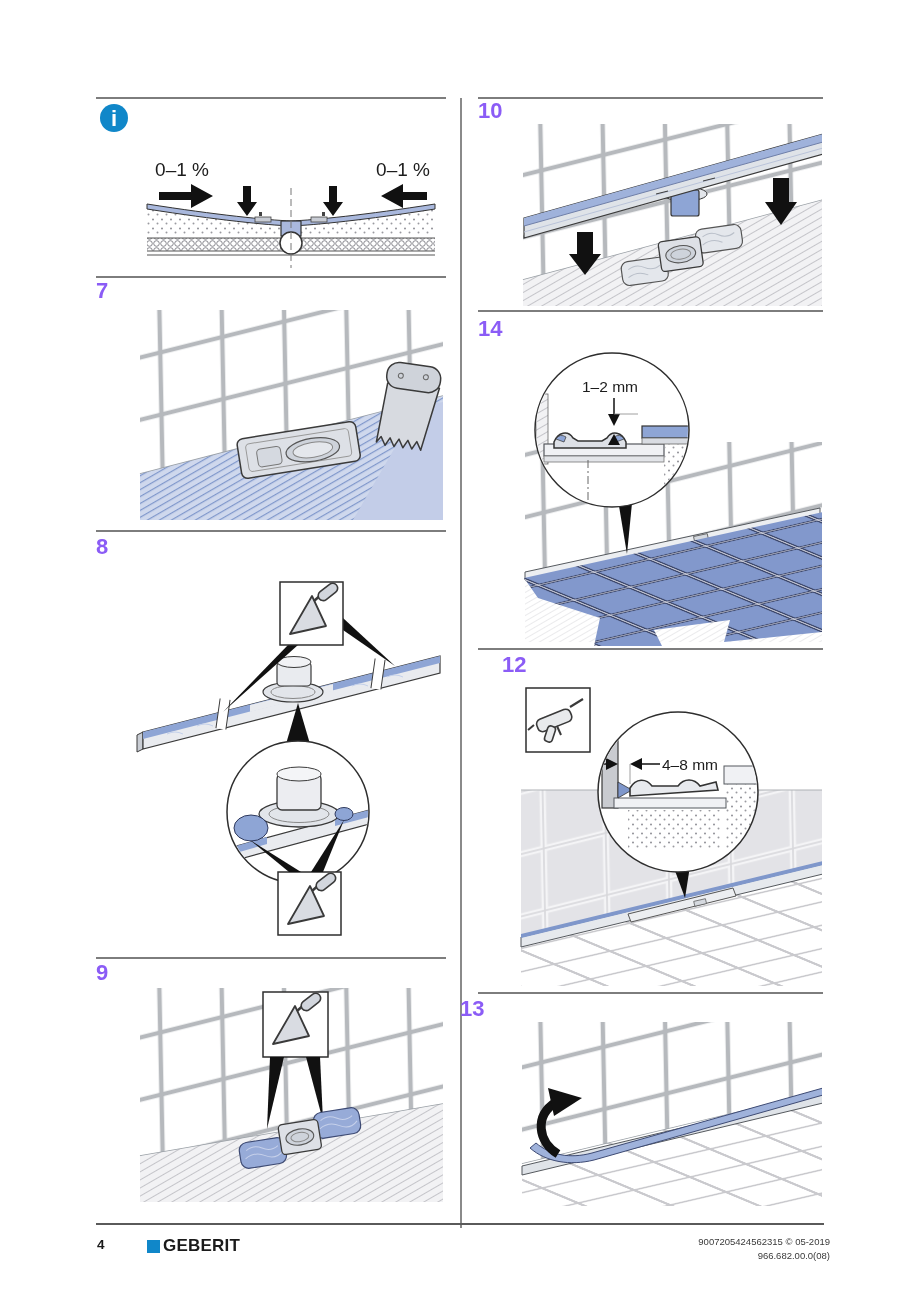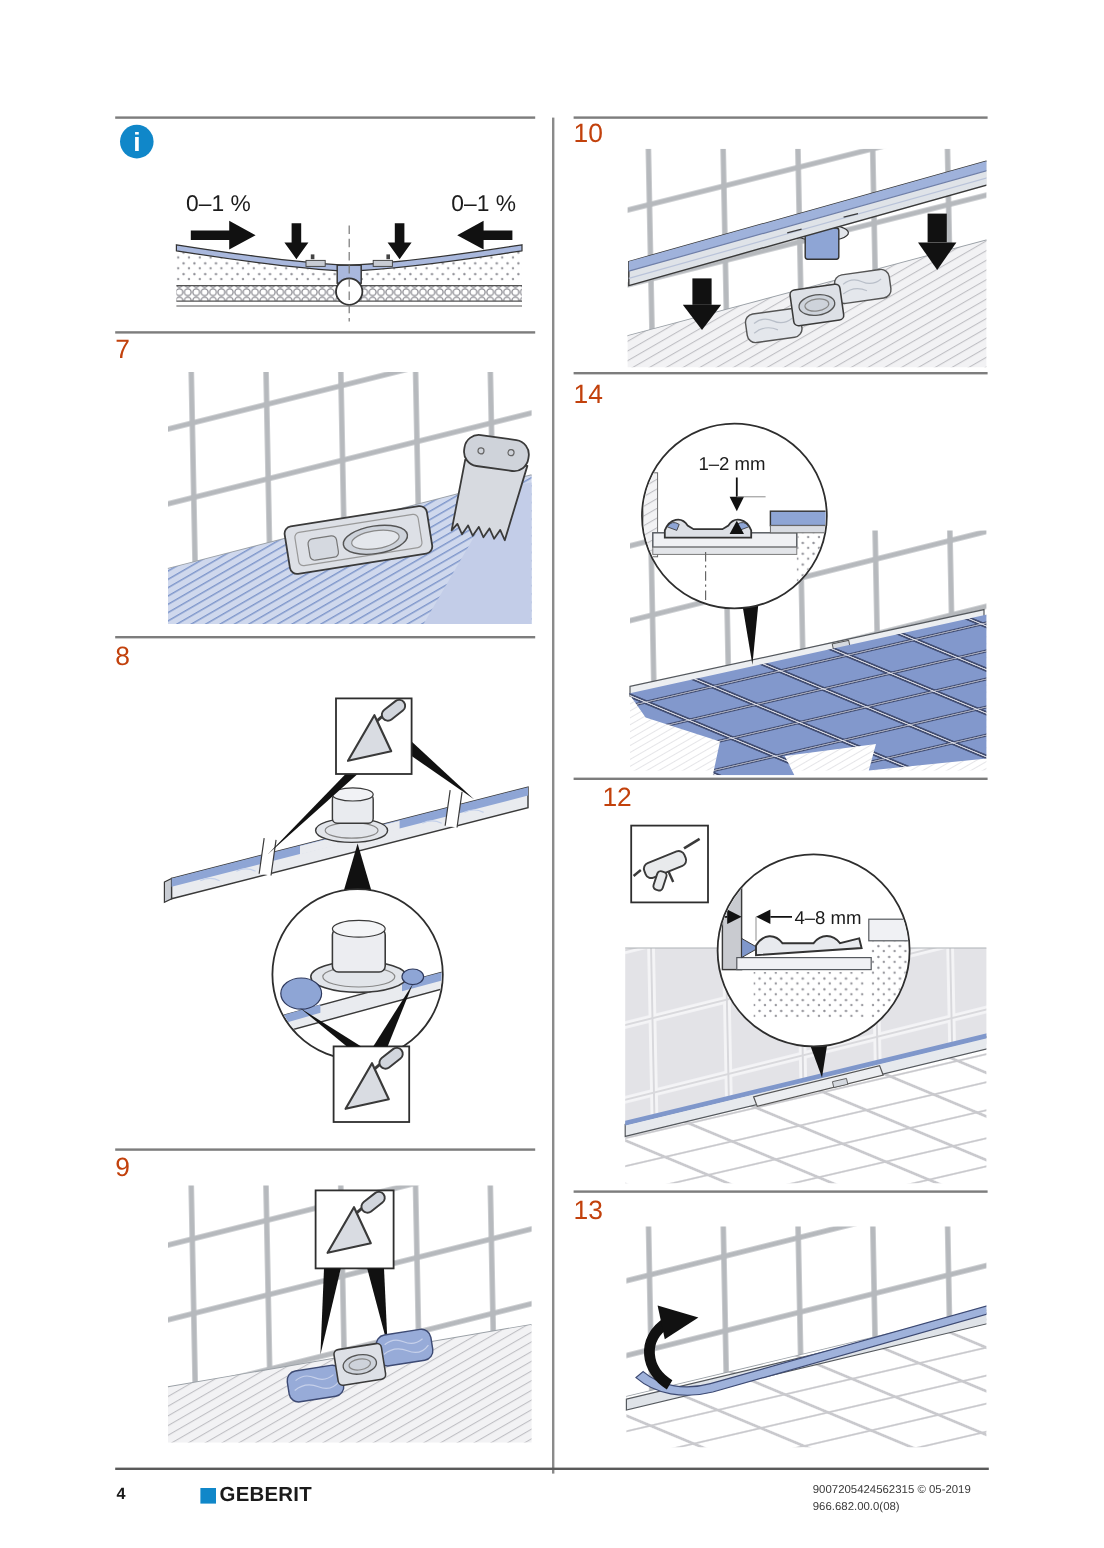--- a/index.html
+++ b/index.html
@@ -2,28 +2,28 @@
 <html><head>
 <meta charset="utf-8">
 <style>
   html,body{margin:0;padding:0;}
   body{width:920px;height:1290px;position:relative;background:#ffffff;
        font-family:"Liberation Sans",sans-serif;overflow:hidden;}
   .rule{position:absolute;background:#7d7d7d;height:1.5px;}
   .rule-left{left:96px;width:350px;}
   .rule-right{left:478px;width:345px;}
   .vdivider{position:absolute;left:460px;top:98px;width:1.5px;height:1130px;background:#8a8a8a;}
-  .step-label{position:absolute;font-weight:normal;font-size:22px;color:#c2410c;line-height:1;}
+  .step-label{position:absolute;font-weight:bold;font-size:22px;color:#8b5cf6;line-height:1;}
   .fig{position:absolute;}
   .footer-rule{position:absolute;left:96px;top:1223px;width:728px;height:2px;background:#5a5a5a;}
   .f-num{position:absolute;left:97px;top:1237px;font-size:13.5px;font-weight:bold;color:#1a1a1a;}
-  .f-logo{position:absolute;left:147px;top:1236px;display:flex;align-items:center;gap:3px;margin-left:20px;}
+  .f-logo{position:absolute;left:147px;top:1236px;display:flex;align-items:center;gap:3px;}
   .f-logo .sq{width:13px;height:13px;background:#1087c9;}
   .f-logo .wordmark{font-size:17px;font-weight:bold;letter-spacing:0.2px;color:#1b1b1b;}
-  .f-imprint{position:absolute;right:111px;top:1235px;text-align:left;font-size:9.5px;
+  .f-imprint{position:absolute;right:90px;top:1235px;text-align:right;font-size:9.5px;
              line-height:1.5;color:#3a3a3a;}
   svg text{font-family:"Liberation Sans",sans-serif;}
 </style>
 </head>
 <body>
 
 <svg width="0" height="0" style="position:absolute" aria-hidden="true">
 <defs>
   <pattern id="wallWhite" width="62" height="62" patternUnits="userSpaceOnUse" patternTransform="matrix(1,-0.25,0.02,1,0,0)">
     <rect x="1" y="1" width="60" height="60" fill="#ffffff" stroke="#b6b9bd" stroke-width="2.4"></rect>
@@ -83,21 +83,21 @@
 <div class="rule rule-right" style="top:648px"></div>
 <div class="rule rule-right" style="top:992px"></div>
 <div class="vdivider"></div>
 
 <div class="step-label" style="left:96px;top:280px">7</div>
 <div class="step-label" style="left:96px;top:536px">8</div>
 <div class="step-label" style="left:96px;top:962px">9</div>
 <div class="step-label" style="left:478px;top:100px">10</div>
 <div class="step-label" style="left:478px;top:318px">14</div>
 <div class="step-label" style="left:502px;top:654px">12</div>
-<div class="step-label" style="left:478px;top:998px">13</div>
+<div class="step-label" style="left:460px;top:998px">13</div>
 
 <svg class="fig" style="left:97px;top:100px" width="348" height="176" viewBox="0 0 348 176">
   <g>
     <circle cx="17" cy="18" r="14" fill="#1087c9"></circle>
     <text x="17" y="26" font-size="22" font-weight="bold" text-anchor="middle" fill="#ffffff" font-family="DejaVu Serif,serif">i</text>
   </g>
   <text x="85" y="76" font-size="19" fill="#1c1c1c" text-anchor="middle">0–1 %</text>
   <text x="306" y="76" font-size="19" fill="#1c1c1c" text-anchor="middle">0–1 %</text>
   <polygon points="62,92 94,92 94,84 116,96 94,108 94,100 62,100" fill="#111"></polygon>
   <polygon points="330,92 306,92 306,84 284,96 306,108 306,100 330,100" fill="#111"></polygon>

